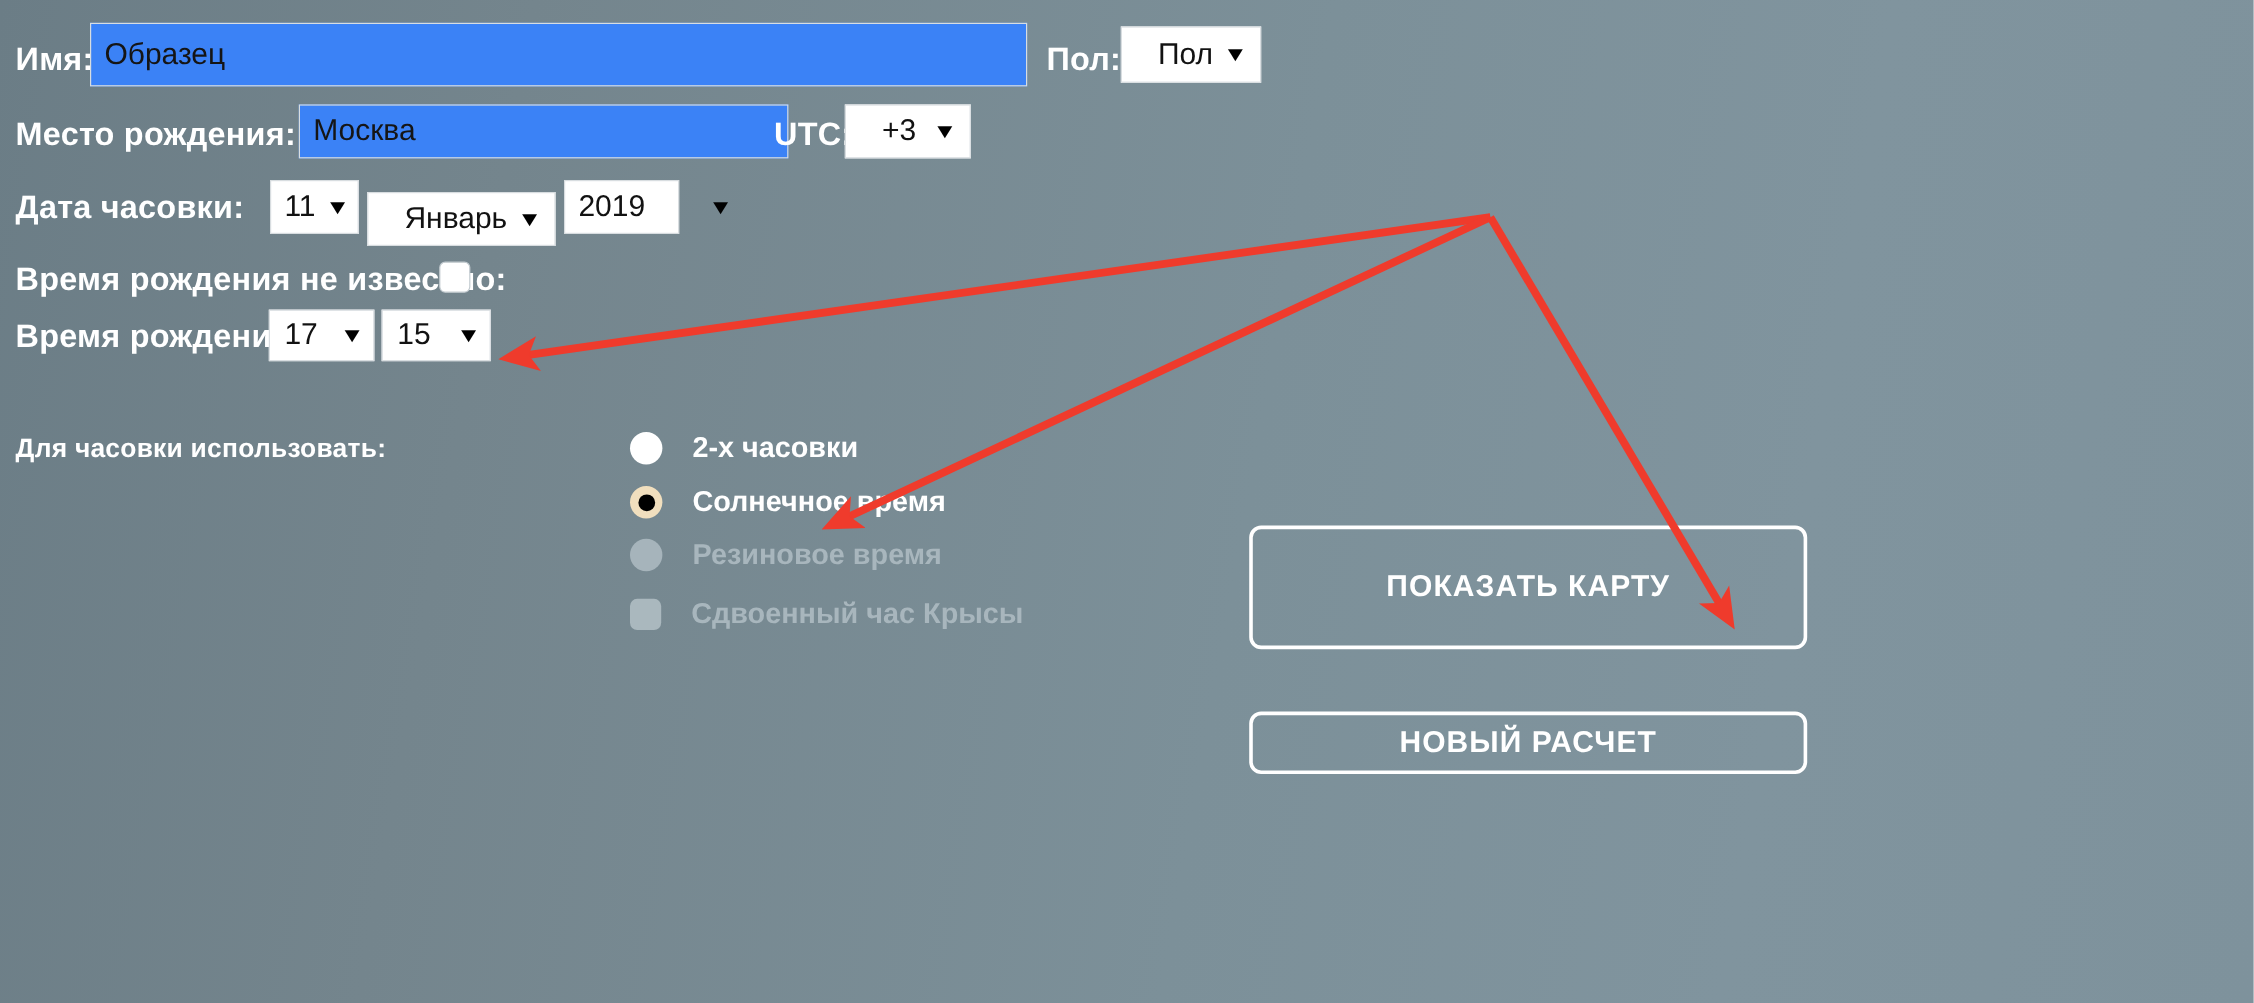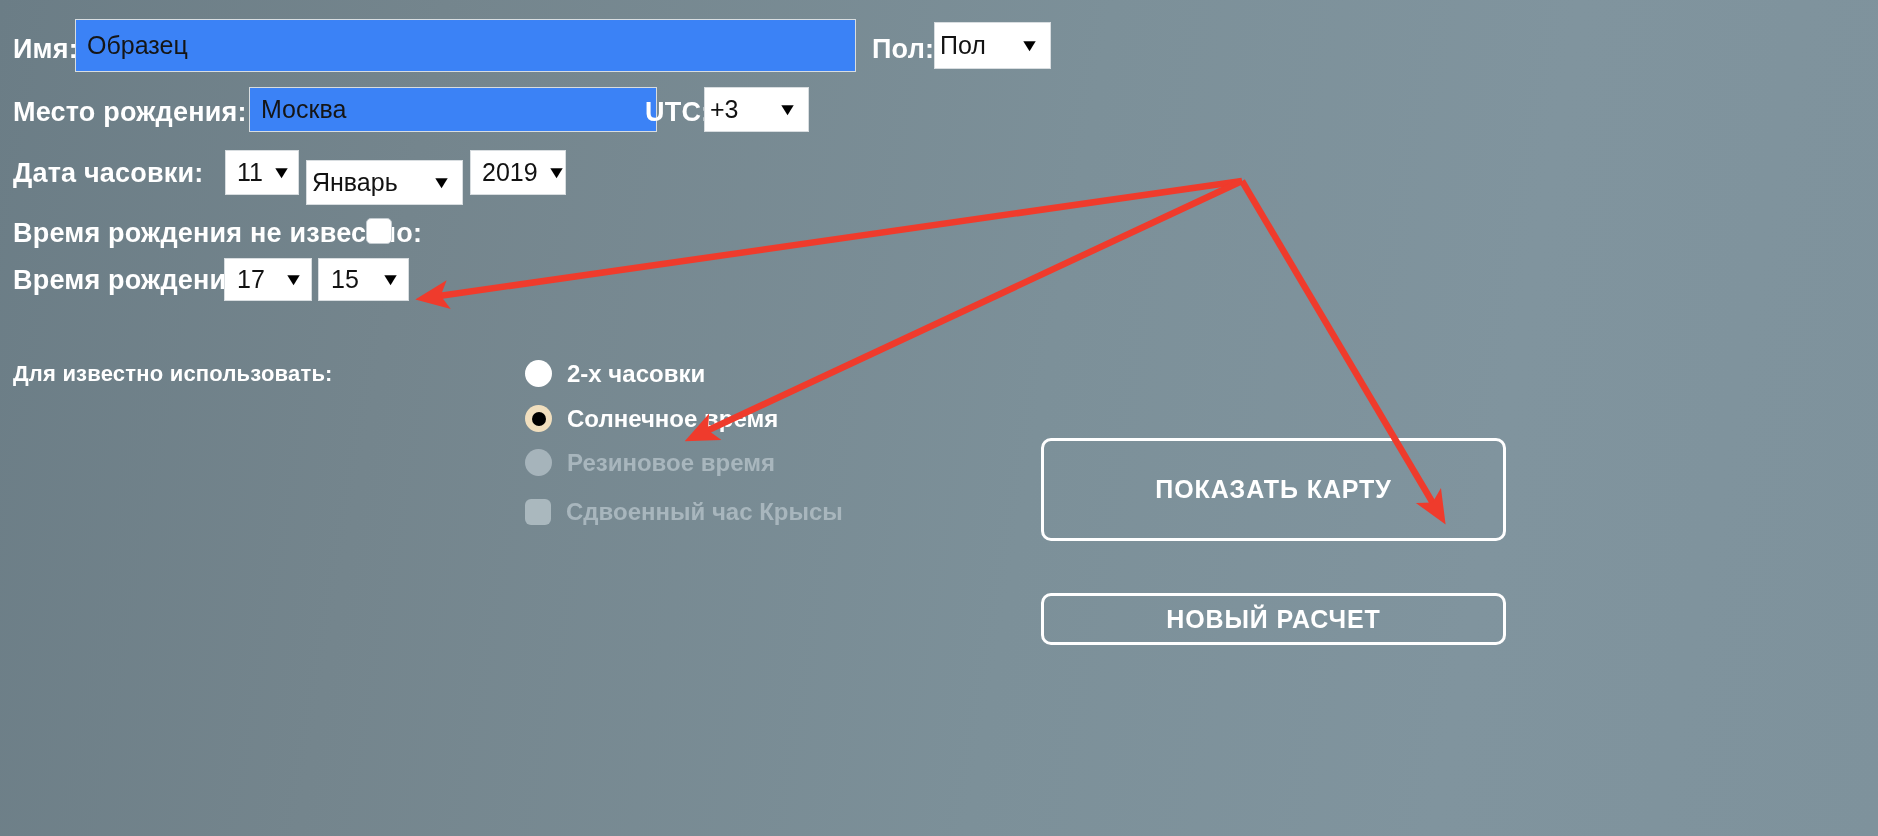--- a/index.html
+++ b/index.html
@@ -50,21 +50,21 @@
 
   
   .sel {
     position: absolute;
     background: #ffffff;
     border: 1px solid #d8dde0;
     box-sizing: border-box;
     display: flex;
     align-items: center;
     justify-content: space-between;
-    padding: 0 12px 0 5px;
+    padding: 0 12px 0 30px;
     color: #121212;
     font-size: 25px;
     font-family: "Liberation Sans", sans-serif;
     line-height: 1;
     cursor: pointer;
     user-select: none;
   }
   .sel .caret {
     font-size: 17px;
     color: #000000;
@@ -83,21 +83,21 @@
     border: 1px solid #c3cbd0;
     box-sizing: border-box;
     cursor: pointer;
   }
 
   
   .radio-row {
     position: absolute;
     display: flex;
     align-items: center;
-    gap: 15px;
+    gap: 25px;
     white-space: nowrap;
   }
   .radio-dot {
     width: 27px;
     height: 27px;
     border-radius: 50%;
     box-sizing: border-box;
     flex: 0 0 auto;
     display: flex;
     align-items: center;
@@ -187,42 +187,42 @@
   <div class="sel" style="left:225px; top:150px; width:74px; height:45px; padding:0 8px 0 11px;">
     <span>11</span>
     <span class="caret">▼</span>
   </div>
 
   <div class="sel" style="left:306px; top:160px; width:157px; height:45px;">
     <span>Январь</span>
     <span class="caret">▼</span>
   </div>
 
-  <div class="sel" style="left:470px; top:150px; width:96px; height:45px; padding:0 8px 0 11px;">
+  <div class="sel" style="left:470px; top:150px; width:96px; height:45px; padding:0 8px 0 11px;gap:44px;">
     <span>2019</span>
     <span class="caret">▼</span>
   </div>
 
   <div class="lbl abs" style="left:13px; top:220px;">Время рождения не известно:</div>
 
   <div class="cbox" style="left:366px; top:218px;"></div>
 
   <div class="lbl abs" style="left:13px; top:267px;">Время рождения:</div>
 
   <div class="sel" style="left:224px; top:258px; width:88px; height:43px; padding:0 9px 0 12px;">
     <span>17</span>
     <span class="caret">▼</span>
   </div>
 
   <div class="sel" style="left:318px; top:258px; width:91px; height:43px; padding:0 9px 0 12px;">
     <span>15</span>
     <span class="caret">▼</span>
   </div>
 
-  <div class="lbl abs" style="left:13px; top:363px; font-size:22px;">Для известно использовать:</div>
+  <div class="lbl abs" style="left:13px; top:363px; font-size:22px;">Для часовки использовать:</div>
 
   <div class="radio-row" style="left:525px; top:360px;">
     <span class="radio-dot off"></span>
     <span class="radio-label">2-х часовки</span>
   </div>
 
   <div class="radio-row" style="left:525px; top:405px;">
     <span class="radio-dot on"></span>
     <span class="radio-label">Солнечное время</span>
   </div>

